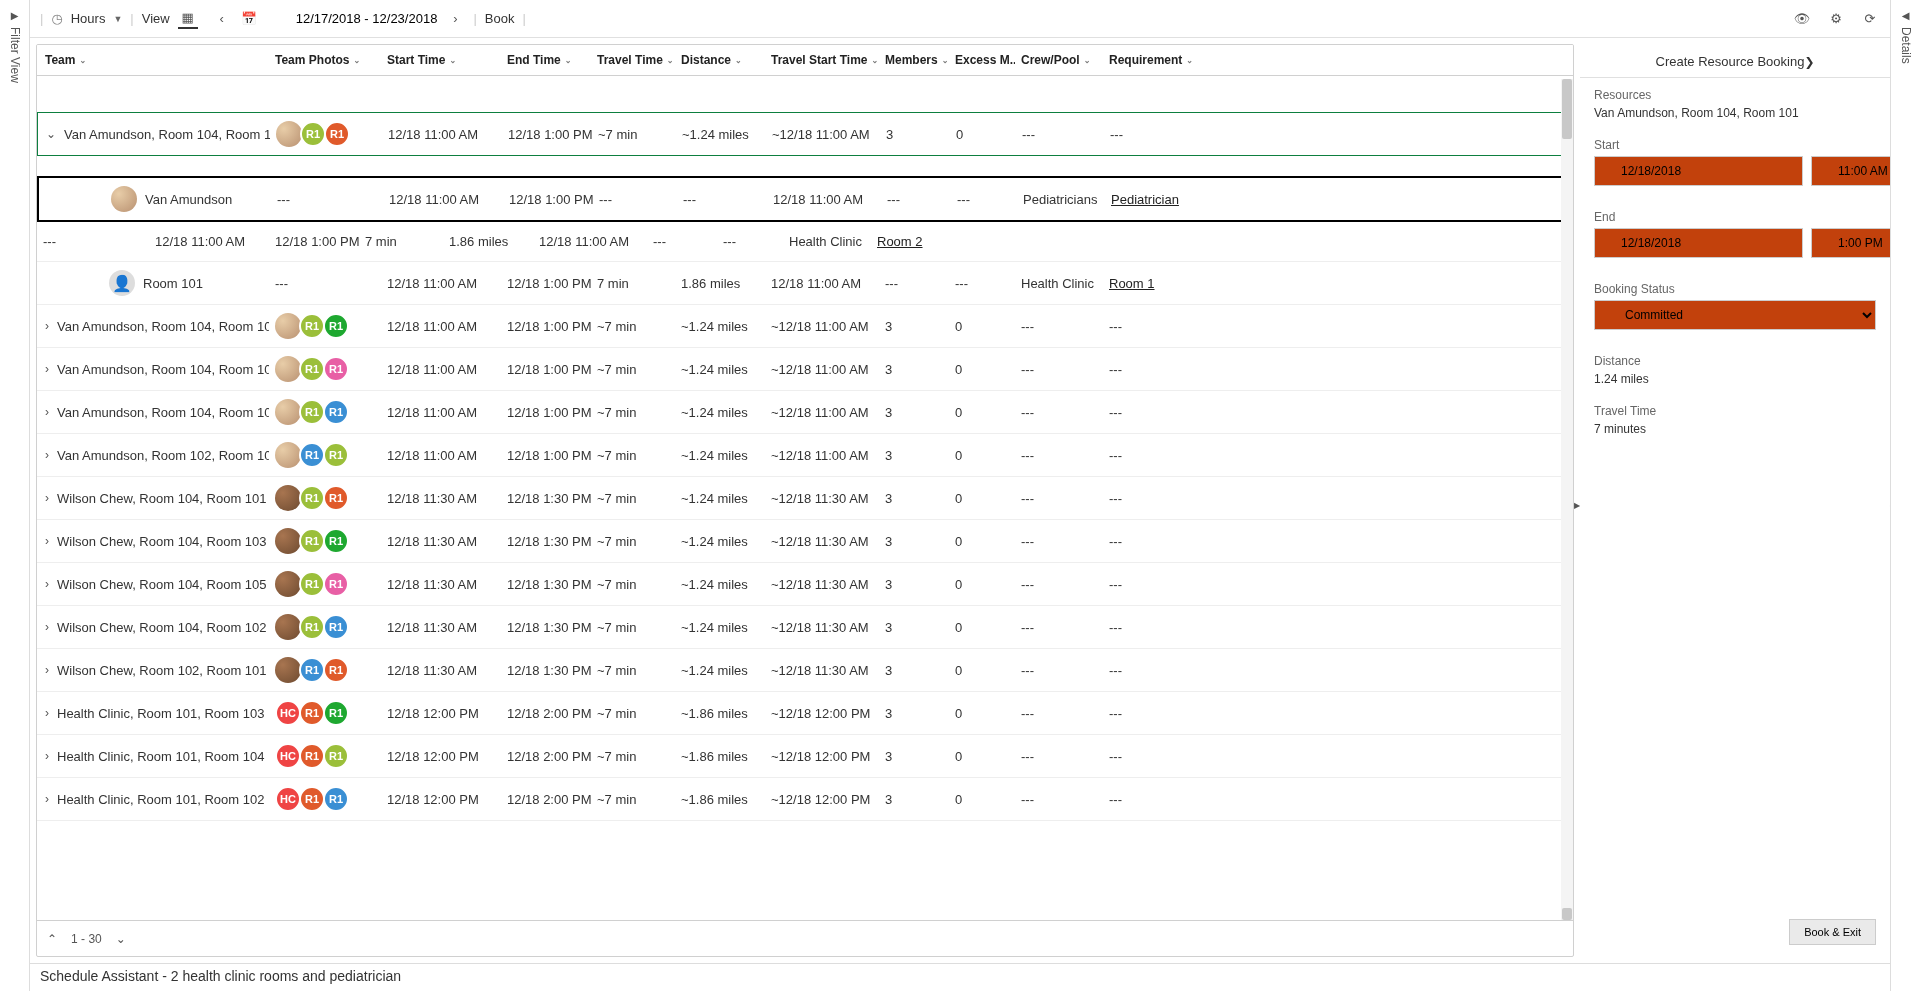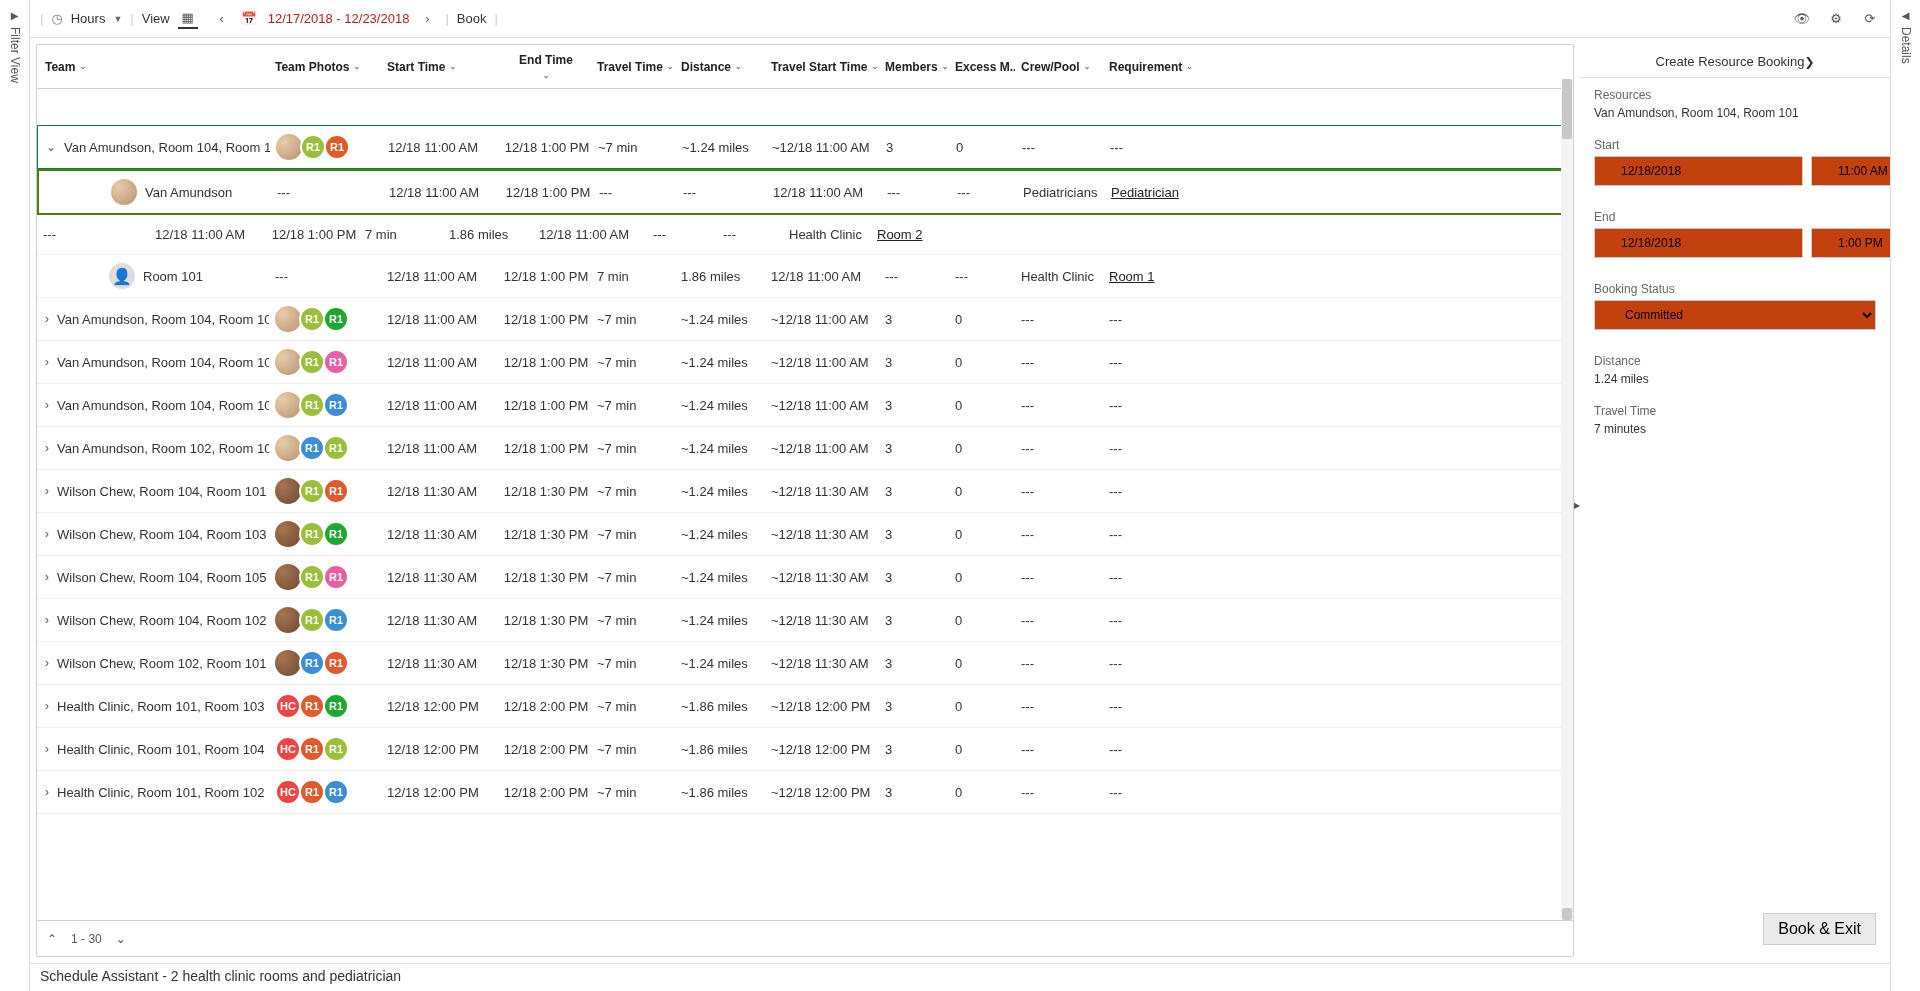--- a/index.html
+++ b/index.html
@@ -7,42 +7,42 @@
 .app { display: flex; height: 991px; width: 1920px; }
 .left-rail { width: 30px; border-right: 1px solid #ddd; display: flex; flex-direction: column; align-items: center; padding-top: 10px; }
 .left-rail .label { writing-mode: vertical-rl; text-orientation: mixed; font-size: 12px; color: #555; margin-top: 6px; }
 .right-rail { width: 30px; border-left: 1px solid #ddd; display: flex; flex-direction: column; align-items: center; padding-top: 10px; }
 .right-rail .label { writing-mode: vertical-rl; text-orientation: mixed; font-size: 12px; color: #555; margin-top: 6px; }
 .main { flex: 1; display: flex; flex-direction: column; }
 .toolbar { height: 38px; border-bottom: 1px solid #e0e0e0; display: flex; align-items: center; padding: 0 10px; gap: 14px; }
 .toolbar .tgroup { display: flex; align-items: center; gap: 8px; }
 .toolbar .sep { color: #ccc; }
 .toolbar .btn-icon { width: 20px; height: 20px; display: flex; align-items: center; justify-content: center; cursor: pointer; color: #555; }
-.toolbar .date-range { font-size: 13px; color: #b91c1c; }
+.toolbar .date-range { font-size: 13px; color: #000000; margin-left: 28px; }
 .toolbar .spacer { flex: 1; }
 .content { flex: 1; display: flex; overflow: hidden; }
 .grid-wrap { flex: 1; display: flex; flex-direction: column; border-right: 1px solid #ddd; margin: 6px; border: 1px solid #d0d0d0; border-radius: 2px; overflow: hidden; position: relative; gap: 36px; }
 .grid-header { display: flex; background: #fff; border-bottom: 1px solid #d0d0d0; font-size: 12px; font-weight: 600; color: #222; }
 .col { padding: 8px 6px; display: flex; align-items: center; gap: 4px; overflow: hidden; white-space: nowrap; text-overflow: ellipsis; }
 .col .chev { font-size: 8px; color: #777; }
 .c-team { width: 232px; padding-left: 8px; }
 .c-photos { width: 112px; }
 .c-start { width: 120px; }
-.c-end { width: 90px; flex-direction: column; }
+.c-end { width: 90px; }
 .c-travel { width: 84px; }
 .c-dist { width: 90px; }
 .c-tstart { width: 114px; }
 .c-mem { width: 70px; }
 .c-excess { width: 66px; }
 .c-crew { width: 88px; }
 .c-req { width: 90px; }
 .grid-body { flex: 1; overflow-y: auto; }
 .row { display: flex; align-items: center; border-bottom: 1px solid #eee; min-height: 40px; font-size: 13px; }
 .row.selected { border: 1px solid #0d7f3f; }
-.row.highlight { border: 2px solid #4d7c0f; }
+.row.highlight { border: 2px solid #000000; margin-top: 20px; }
 .row .c-team { display: flex; align-items: center; gap: 8px; }
 .expander { width: 12px; text-align: center; color: #555; cursor: pointer; font-size: 12px; }
 .indent { width: 24px; }
 .avatar { width: 26px; height: 26px; border-radius: 50%; background: #ccc; display: inline-flex; align-items: center; justify-content: center; font-size: 14px; color: #fff; flex-shrink: 0; }
 .avatar.person1 { background: radial-gradient(circle at 30% 30%, #e8cda8, #b89070); }
 .avatar.person2 { background: radial-gradient(circle at 30% 30%, #a87550, #6d4a30); }
 .avatar.placeholder { background: #ddd; }
 .avatar.placeholder::before { content: "👤"; color: #aaa; font-size: 16px; }
 .badge { width: 26px; height: 26px; border-radius: 50%; display: inline-flex; align-items: center; justify-content: center; font-size: 11px; color: #fff; font-weight: 600; margin-left: -6px; border: 2px solid #fff; }
 .b-olive { background: #9bbf3a; }
@@ -55,21 +55,21 @@
 .grid-footer { height: 36px; border-top: 1px solid #d0d0d0; display: flex; align-items: center; padding: 0 10px; gap: 14px; font-size: 12px; color: #555; }
 .side-panel { width: 310px; display: flex; flex-direction: column; padding: 8px 0 8px 0; }
 .side-panel .panel-header { display: flex; align-items: center; justify-content: center; padding: 8px 14px; border-bottom: 1px solid #e0e0e0; font-size: 13px; }
 .side-panel .section { padding: 10px 14px 4px; }
 .side-panel .sec-label { font-size: 12px; color: #666; margin-bottom: 4px; }
 .side-panel .sec-value { font-size: 12px; color: #333; margin-bottom: 4px; }
 .side-panel .field-row { display: flex; gap: 8px; margin-bottom: 10px; }
 .side-panel input, .side-panel select { flex: 1; height: 30px; border: 1px solid #ccc; padding: 0 26px; font-size: 12px; background: #c2410c; }
 .side-panel select { width: 100%; }
 .side-panel .panel-footer { margin-top: auto; padding: 10px 14px; display: flex; justify-content: flex-end; }
-.side-panel .book-btn { background: #eaeaea; border: 1px solid #ccc; padding: 6px 14px; font-size: 16px; cursor: pointer; }
+.side-panel .book-btn { background: #eaeaea; border: 1px solid #ccc; padding: 6px 14px; font-size: 11px; cursor: pointer; }
 .bottom-status { height: 28px; border-top: 1px solid #ddd; padding: 4px 10px; font-size: 14px; color: #333; }
 .scroll-stub { position: absolute; right: 0; top: 34px; bottom: 36px; width: 12px; background: #f4f4f4; }
 .scroll-thumb { position: absolute; left: 1px; right: 1px; top: 0; height: 60px; background: #c8c8c8; border-radius: 2px; }
 .scroll-thumb.end { top: auto; bottom: 0; height: 12px; }
 .mid-expand { position: absolute; left: 50%; top: 50%; font-size: 8px; color: #555; }
 .mid-expand.left { left: -6px; }
 .mid-expand.right { right: -6px; left: auto; }
 .rel { position: relative; }
 </style>
 </head>

